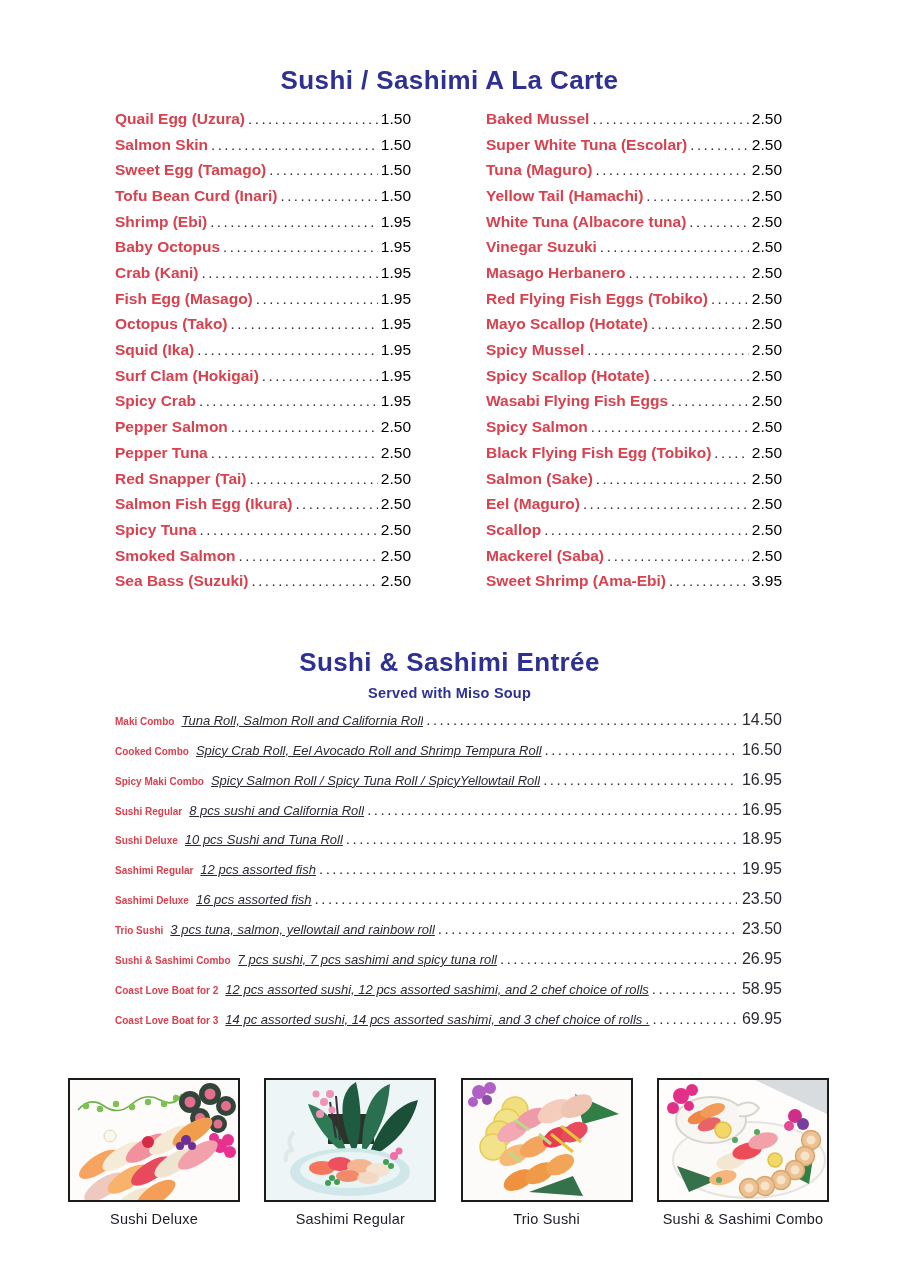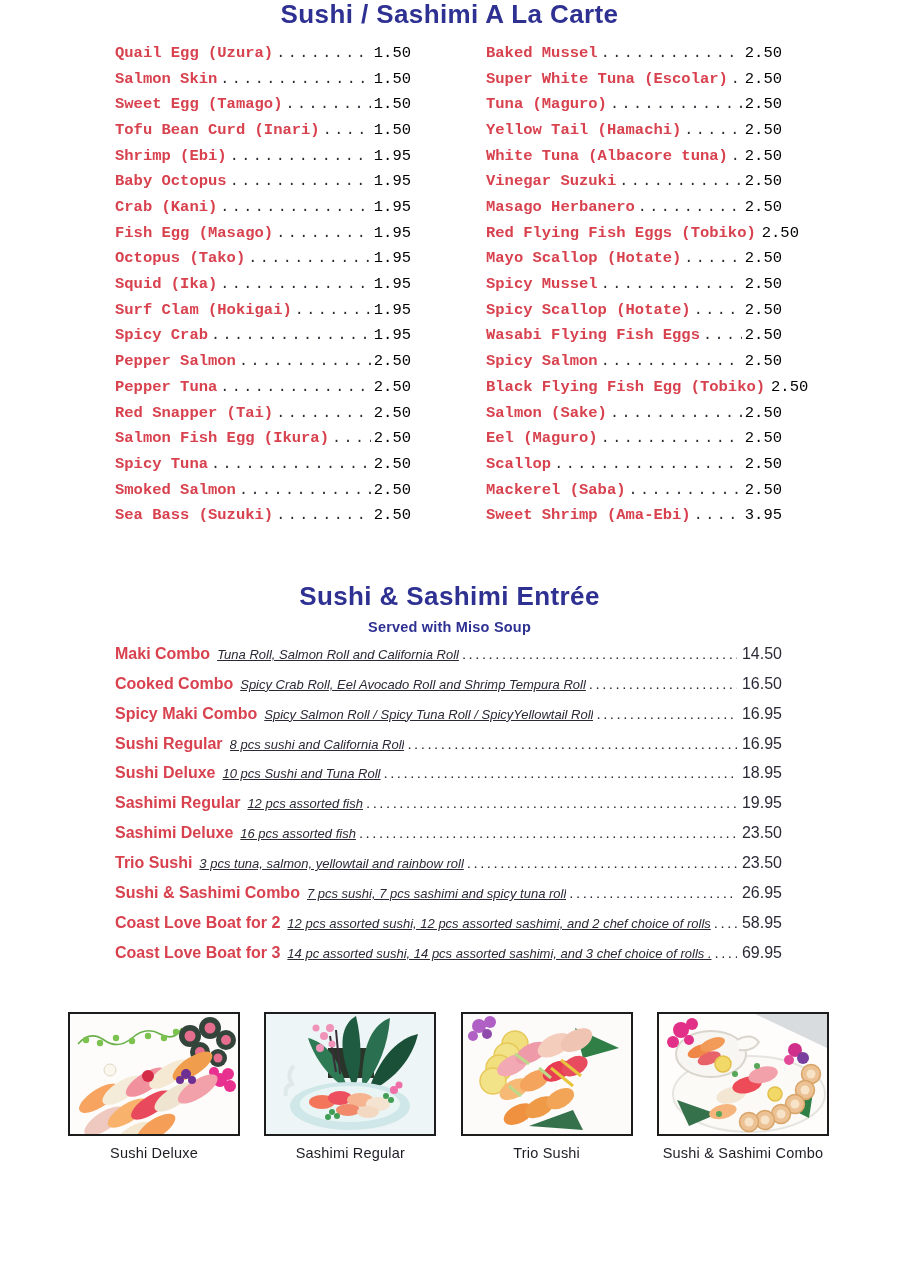--- a/index.html
+++ b/index.html
@@ -7,42 +7,42 @@
     width:899px;height:1280px;background:#ffffff;
     font-family:"Liberation Sans", sans-serif;color:#262430;
     -webkit-font-smoothing:antialiased;
   }
   .page{position:relative;width:899px;height:1280px;overflow:hidden;background:#fff;}
 
   .section-title{
     margin:0;text-align:center;color:#2e3192;
     font-size:26px;font-weight:700;letter-spacing:.4px;line-height:1.15;
   }
-  .title-alacarte{text-align:center;}
+  .title-alacarte{padding-top:66px;text-align:center;}
   .title-entree{margin-top:50px;}
 
   .columns{display:flex;gap:75px;margin:14px 117px 0 115px;}
-  .col{flex:1 1 0;min-width:0;font-family:Liberation Mono, monospace;}
+  .col{flex:1 1 0;min-width:0;}
 
   .row{display:flex;align-items:baseline;height:25.7px;font-size:15.5px;white-space:nowrap;}
   .item-name{color:#d8414e;font-weight:700;flex-shrink:0;}
   .dots{flex:1 1 0;min-width:0;overflow:hidden;white-space:nowrap;margin:0 3px;color:#2b2935;}
   .dots::after{
     content:"........................................................................................................................";
     letter-spacing:2.5px;font-size:15px;font-weight:400;
   }
   .item-price{flex-shrink:0;color:#000000;}
 
   .entree-sub{
     text-align:center;color:#2e3192;font-size:14.5px;font-weight:700;
     margin-top:7px;letter-spacing:.2px;
   }
   .entree-list{margin:10px 117px 0 115px;}
   .entree-row{display:flex;align-items:baseline;height:29.9px;white-space:nowrap;}
-  .entree-name{color:#d8414e;font-weight:700;font-size:16px;flex-shrink:0;}
+  .entree-name{color:#d8414e;font-weight:700;font-size:10px;flex-shrink:0;}
   .entree-desc{font-style:italic;font-size:13px;color:#2b2935;margin-left:7px;flex-shrink:1;min-width:0;overflow:hidden;text-decoration:underline;}
   .entree-price{font-size:16px;color:#2b2935;flex-shrink:0;margin-left:2px;}
 
   .photos{display:flex;justify-content:space-between;margin:38px 70px 0 68px;}
   .photo-card{width:172px;margin:0;}
   .photo-frame{
     width:172px;height:124px;border:2px solid #1c1c1c;box-sizing:border-box;
     background:#fff;overflow:hidden;
   }
   .photo-frame svg{display:block;}

